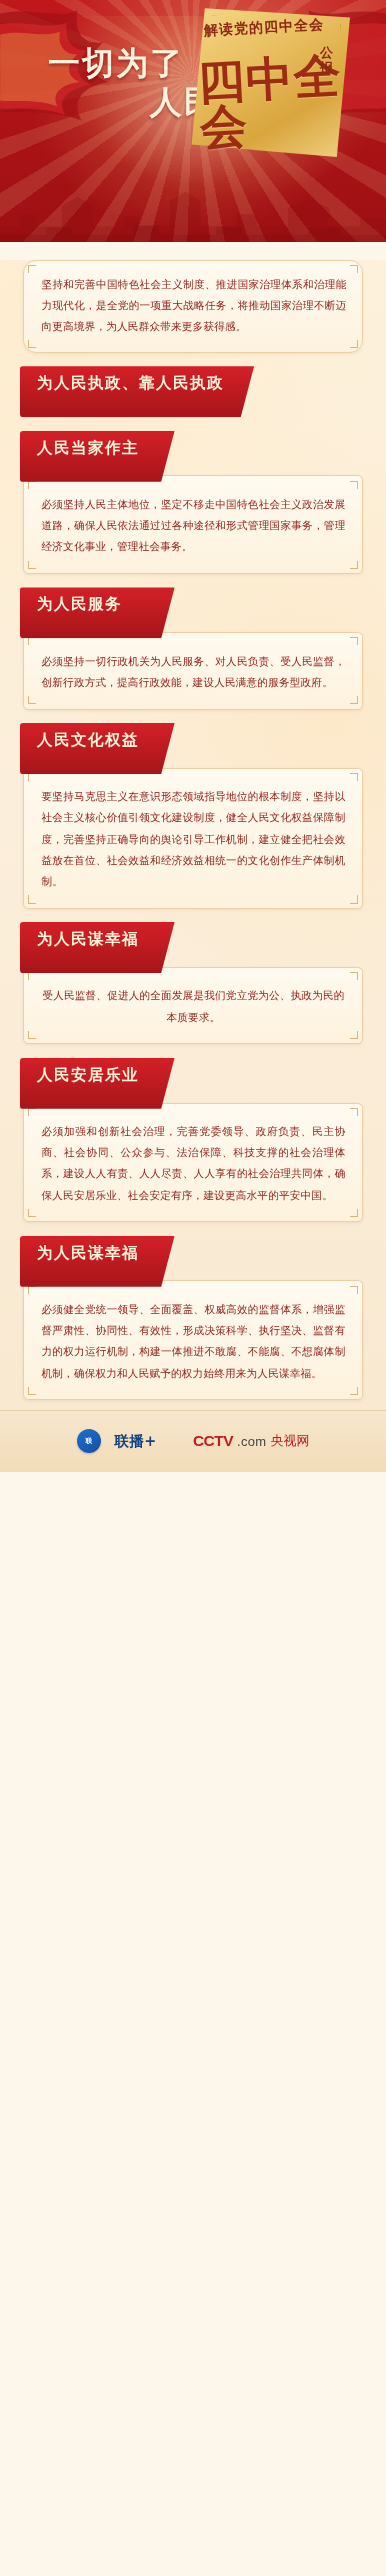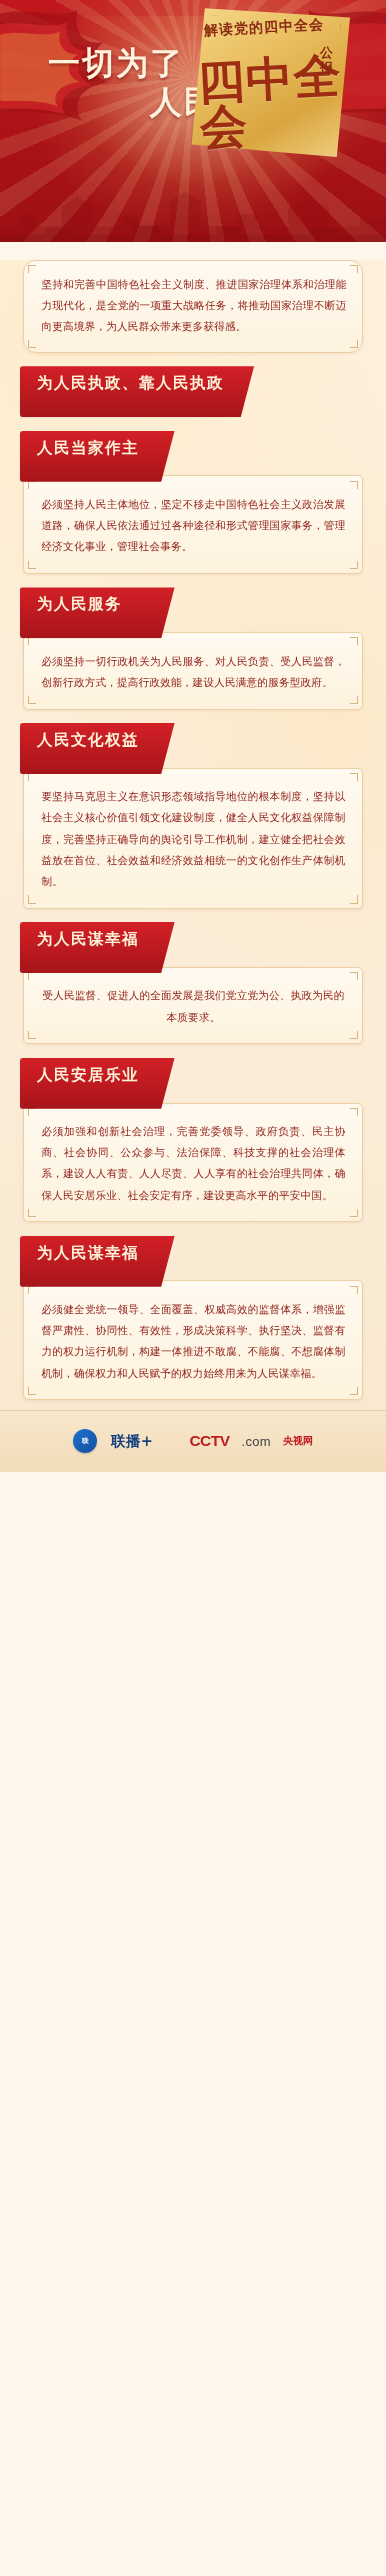--- a/index.html
+++ b/index.html
@@ -238,37 +238,37 @@
     letter-spacing: -0.5px;
     box-shadow: 0 1px 2.1px rgba(0,0,0,.2);
   }
   .logo-text {
     color: #14407e;
     font-size: 14.4px;
     font-weight: bold;
     letter-spacing: 0.5px;
     font-family: "DejaVu Serif", "Liberation Serif", serif;
   }
-  .logo-cctv { display: flex; align-items: center; gap: 12px; }
+  .logo-cctv { display: flex; align-items: center; gap: 4px; }
   .cctv-mark {
     color: #c01b20;
     font-size: 15.5px;
     font-weight: bold;
     letter-spacing: -0.5px;
     font-family: "Liberation Sans", sans-serif;
   }
   .cctv-sub {
     color: #444;
     font-size: 13px;
     letter-spacing: 0.3px;
   }
   .cctv-zh {
     color: #c01b20;
-    font-size: 10px;
-    font-weight: bold;
+    font-size: 13px;
+    font-weight: normal;
   }
 </style>
 </head>
 <body>
 
 <div class="banner">
   <div class="rays"></div>
   <div class="glow"></div>
 
   <div class="ribbon-l">

